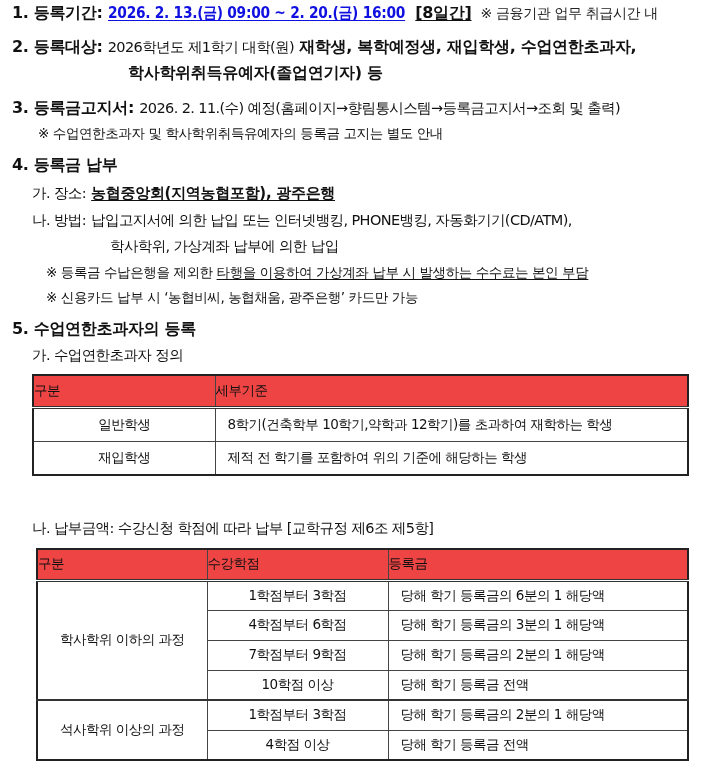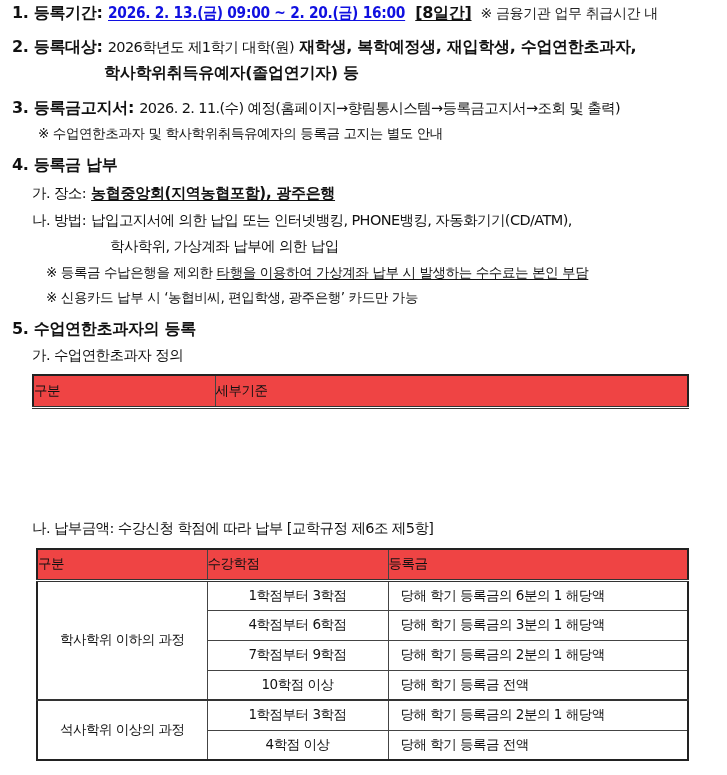--- a/index.html
+++ b/index.html
@@ -32,21 +32,21 @@
   <span class="h blue cond" style="font-weight:bold;">2026. 2. 13.(금) 09:00 ~ 2. 20.(금) 16:00</span><span class="h u" style="margin-left:-38px;margin-top:8px;">[8일간]</span>
   <span class="xs" style="margin-left:4px;">※ 금융기관 업무 취급시간 내</span>
 </div>
 
 <div class="line" style="left:12px; top:37px;">
   <span class="h">2.</span>
   <span class="h">등록대상:</span>
   <span class="t">2026학년도 제1학기 대학(원)</span>
   <span class="h">재학생, 복학예정생, 재입학생, 수업연한초과자,</span>
 </div>
-<div class="line h" style="left:104px; top:63px;">학사학위취득유예자(졸업연기자) 등</div>
+<div class="line h" style="left:128px; top:63px;">학사학위취득유예자(졸업연기자) 등</div>
 
 <div class="line" style="left:12px; top:98px;">
   <span class="h">3.</span>
   <span class="h">등록금고지서:</span>
   <span class="t">2026. 2. 11.(수) 예정(홈페이지→향림통시스템→등록금고지서→조회 및 출력)</span>
 </div>
 <div class="line s" style="left:38px; top:125px;">※ 수업연한초과자 및 학사학위취득유예자의 등록금 고지는 별도 안내</div>
 
 <div class="line" style="left:12px; top:155px;">
   <span class="h">4.</span>
@@ -57,37 +57,45 @@
   <span class="h u" style="font-size:15px;">농협중앙회(지역농협포함), 광주은행</span>
 </div>
 <div class="line" style="left:32px; top:210px;">
   <span class="t">나. 방법:</span>
   <span class="t">납입고지서에 의한 납입 또는 인터넷뱅킹, PHONE뱅킹, 자동화기기(CD/ATM),</span>
 </div>
 <div class="line t" style="left:110px; top:237px;">학사학위, 가상계좌 납부에 의한 납입</div>
 <div class="line s" style="left:46px; top:264px;">
   <span>※ 등록금 수납은행을 제외한 </span><span class="u">타행을 이용하여 가상계좌 납부 시 발생하는 수수료는 본인 부담</span>
 </div>
-<div class="line s" style="left:46px; top:289px;">※ 신용카드 납부 시 ‘농협비씨, 편입학생, 광주은행’ 카드만 가능</div>
+<div class="line s" style="left:46px; top:289px;">※ 신용카드 납부 시 ‘농협비씨, 농협채움, 광주은행’ 카드만 가능</div>
 
 <div class="line" style="left:12px; top:319px;">
   <span class="h">5.</span>
   <span class="h">수업연한초과자의 등록</span>
 </div>
 <div class="line t" style="left:32px; top:346px;">가. 수업연한초과자 정의</div>
 
 <table class="grid" style="left:32px; top:374px; width:657px;">
   <colgroup>
       <col style="width:182px">
       <col>
     </colgroup>
   <tbody>
       <tr style="height:32px;">
     <th>구분</th>
     <th>세부기준</th>
+  </tr>
+  <tr style="height:34px;">
+    <td class="c">일반학생</td>
+    <td class="l">8학기(건축학부 10학기,약학과 12학기)를 초과하여 재학하는 학생</td>
+  </tr>
+  <tr style="height:34px;">
+    <td class="c">재입학생</td>
+    <td class="l">제적 전 학기를 포함하여 위의 기준에 해당하는 학생</td>
   </tr>
 </tbody>
   </table>
 
 <div class="line t" style="left:32px; top:519px;">나. 납부금액: 수강신청 학점에 따라 납부 [교학규정 제6조 제5항]</div>
 
 <table class="grid" style="left:36px; top:548px; width:653px;">
   <colgroup>
       <col style="width:170px">
       <col style="width:181px">

